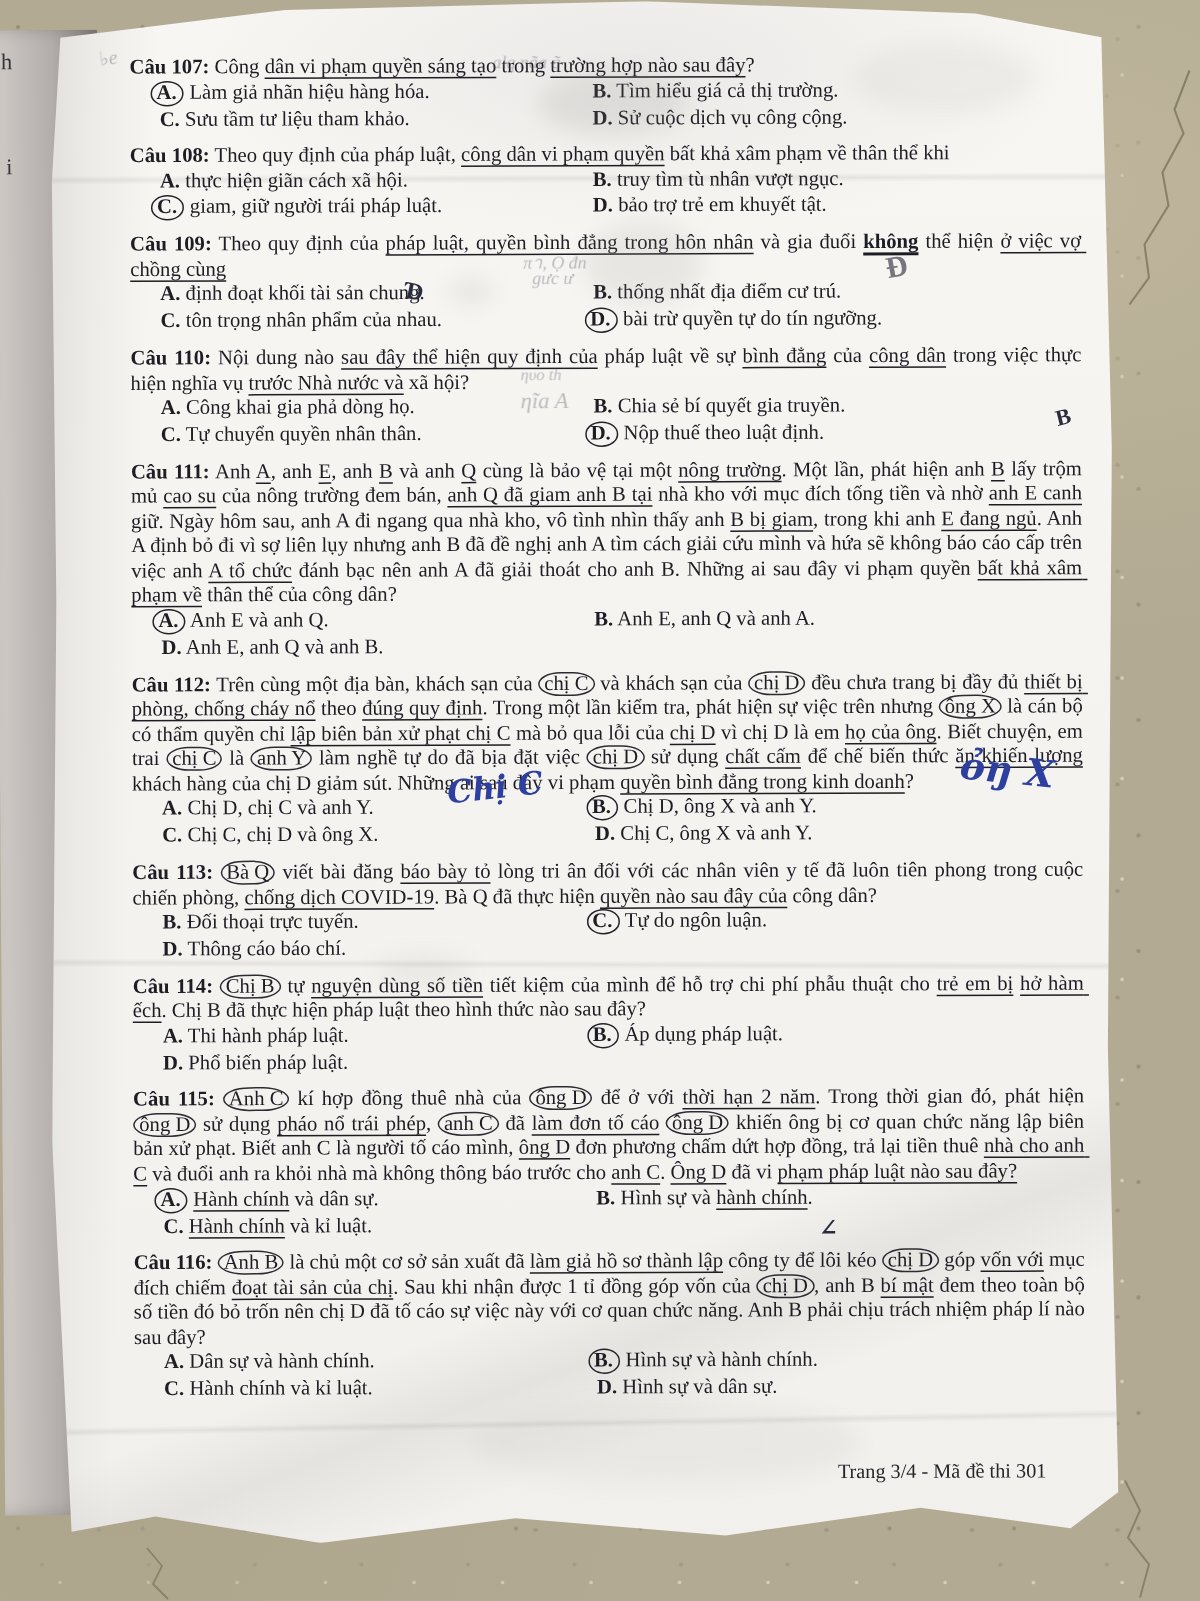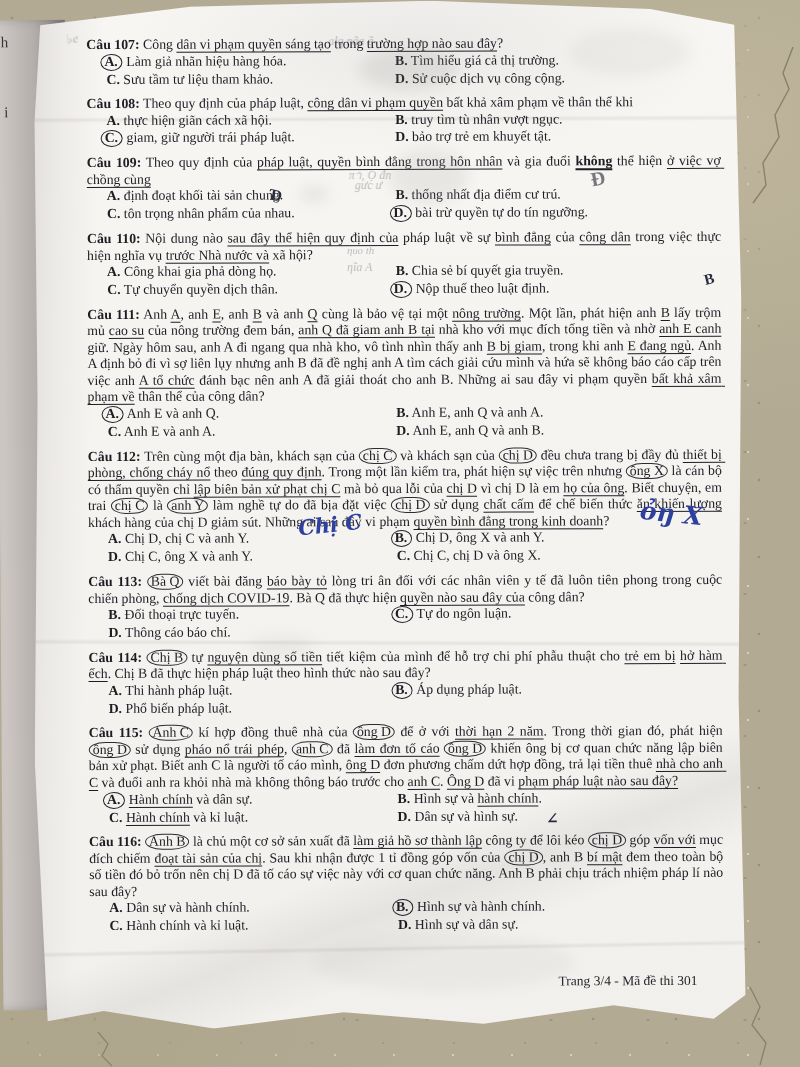--- a/index.html
+++ b/index.html
@@ -116,42 +116,41 @@
           <div class="opt"><span class="letter">C.</span> <span>tôn trọng nhân phẩm của nhau.</span></div>
           <div class="opt"><span class="letter circled">D.</span> <span>bài trừ quyền tự do tín ngưỡng.</span></div>
         </div>
   </div>
 
   <div class="question">
     <p class="stem"><b class="qnum">Câu 110:</b><span> </span><span class="stem-text"><span>Nội dung nào </span><span class="u">sau đây thể hiện quy định của</span><span> pháp luật về sự </span><span class="u">bình đẳng</span><span> của </span><span class="u">công dân</span><span> trong việc thực hiện nghĩa vụ </span><span class="u">trước Nhà nước và</span><span> xã hội?</span></span></p>
     <div class="opts">
           <div class="opt"><span class="letter">A.</span> <span>Công khai gia phả dòng họ.</span></div>
           <div class="opt"><span class="letter">B.</span> <span>Chia sẻ bí quyết gia truyền.</span></div>
-          <div class="opt"><span class="letter">C.</span> <span>Tự chuyển quyền dịch thân.</span></div>
+          <div class="opt"><span class="letter">C.</span> <span>Tự chuyển quyền nhân thân.</span></div>
           <div class="opt"><span class="letter circled">D.</span> <span>Nộp thuế theo luật định.</span></div>
         </div>
   </div>
 
   <div class="question">
     <p class="stem"><b class="qnum">Câu 111:</b><span> </span><span class="stem-text"><span>Anh </span><span class="u">A</span><span>, anh </span><span class="u">E</span><span>, anh </span><span class="u">B</span><span> và anh </span><span class="u">Q</span><span> cùng là bảo vệ tại một </span><span class="u">nông trường</span><span>. Một lần, phát hiện anh </span><span class="u">B</span><span> lấy trộm mủ </span><span class="u">cao su</span><span> của nông trường đem bán, </span><span class="u">anh Q đã giam anh B tại</span><span> nhà kho với mục đích tống tiền và nhờ </span><span class="u">anh E canh</span><span> giữ. Ngày hôm sau, anh A đi ngang qua nhà kho, vô tình nhìn thấy anh </span><span class="u">B bị giam</span><span>, trong khi anh </span><span class="u">E đang ngủ</span><span>. Anh A định bỏ đi vì sợ liên lụy nhưng anh B đã đề nghị anh A tìm cách giải cứu mình và hứa sẽ không báo cáo cấp trên việc anh </span><span class="u">A tổ chức</span><span> đánh bạc nên anh A đã giải thoát cho anh B. Những ai sau đây vi phạm quyền </span><span class="u">bất khả xâm phạm về</span><span> thân thể của công dân?</span></span></p>
     <div class="opts">
           <div class="opt"><span class="letter circled">A.</span> <span>Anh E và anh Q.</span></div>
           <div class="opt"><span class="letter">B.</span> <span>Anh E, anh Q và anh A.</span></div>
-          <div class="opt"><span class="letter">C.</span> <span>Anh E và anh A.</span></div>
           <div class="opt"><span class="letter">D.</span> <span>Anh E, anh Q và anh B.</span></div>
         </div>
   </div>
 
   <div class="question">
     <p class="stem"><b class="qnum">Câu 112:</b><span> </span><span class="stem-text"><span>Trên cùng một địa bàn, khách sạn của </span><span class="circ">chị C</span><span> và khách sạn của </span><span class="circ">chị D</span><span> đều chưa trang bị đầy đủ </span><span class="u">thiết bị phòng, chống cháy nổ</span><span> theo </span><span class="u">đúng quy định</span><span>. Trong một lần kiểm tra, phát hiện sự việc trên nhưng </span><span class="circ">ông X</span><span> là cán bộ có thẩm quyền chỉ </span><span class="u">lập biên bản xử phạt chị C</span><span> mà bỏ qua lỗi của </span><span class="u">chị D</span><span> vì chị D là em </span><span class="u">họ của ông</span><span>. Biết chuyện, em trai </span><span class="circ">chị C</span><span> là </span><span class="circ">anh Y</span><span> làm nghề tự do đã bịa đặt việc </span><span class="circ">chị D</span><span> sử dụng </span><span class="u">chất cấm</span><span> để chế biến thức </span><span class="u">ăn khiến lượng</span><span> khách hàng của chị D giảm sút. Những ai sau đây vi phạm </span><span class="u">quyền bình đẳng trong kinh doanh</span><span>?</span></span></p>
     <div class="opts">
           <div class="opt"><span class="letter">A.</span> <span>Chị D, chị C và anh Y.</span></div>
           <div class="opt"><span class="letter circled">B.</span> <span>Chị D, ông X và anh Y.</span></div>
+          <div class="opt"><span class="letter">C.</span> <span>Chị C, chị D và ông X.</span></div>
           <div class="opt"><span class="letter">D.</span> <span>Chị C, ông X và anh Y.</span></div>
-          <div class="opt"><span class="letter">C.</span> <span>Chị C, chị D và ông X.</span></div>
         </div>
   </div>
 
   <div class="question">
     <p class="stem"><b class="qnum">Câu 113:</b><span> </span><span class="stem-text"><span class="circ">Bà Q</span><span> viết bài đăng </span><span class="u">báo bày tỏ</span><span> lòng tri ân đối với các nhân viên y tế đã luôn tiên phong trong cuộc chiến phòng, </span><span class="u">chống dịch COVID-19</span><span>. Bà Q đã thực hiện </span><span class="u">quyền nào sau đây của</span><span> công dân?</span></span></p>
     <div class="opts">
           <div class="opt"><span class="letter">B.</span> <span>Đối thoại trực tuyến.</span></div>
           <div class="opt"><span class="letter circled">C.</span> <span>Tự do ngôn luận.</span></div>
           <div class="opt"><span class="letter">D.</span> <span>Thông cáo báo chí.</span></div>
         </div>
@@ -165,21 +164,20 @@
           <div class="opt"><span class="letter">D.</span> <span>Phổ biến pháp luật.</span></div>
         </div>
   </div>
 
   <div class="question">
     <p class="stem"><b class="qnum">Câu 115:</b><span> </span><span class="stem-text"><span class="circ">Anh C</span><span> kí hợp đồng thuê nhà của </span><span class="circ">ông D</span><span> để ở với </span><span class="u">thời hạn 2 năm</span><span>. Trong thời gian đó, phát hiện </span><span class="circ">ông D</span><span> sử dụng </span><span class="u">pháo nổ trái phép</span><span>, </span><span class="circ">anh C</span><span> đã </span><span class="u">làm đơn tố cáo</span><span> </span><span class="circ">ông D</span><span> khiến ông bị cơ quan chức năng lập biên bản xử phạt. Biết anh C là người tố cáo mình, </span><span class="u">ông D</span><span> đơn phương chấm dứt hợp đồng, trả lại tiền thuê </span><span class="u">nhà cho anh C</span><span> và đuổi anh ra khỏi nhà mà không thông báo trước cho </span><span class="u">anh C</span><span>. </span><span class="u">Ông D</span><span> đã vi </span><span class="u">phạm pháp luật nào sau đây?</span></span></p>
     <div class="opts">
           <div class="opt"><span class="letter circled">A.</span> <span><span class="u">Hành chính</span><span> và dân sự.</span></span></div>
           <div class="opt"><span class="letter">B.</span> <span><span>Hình sự và </span><span class="u">hành chính</span><span>.</span></span></div>
           <div class="opt"><span class="letter">C.</span> <span><span class="u">Hành chính</span><span> và kỉ luật.</span></span></div>
-          <div class="opt"><span class="letter">D.</span> <span>Dân sự và hình sự.</span></div>
         </div>
   </div>
 
   <div class="question">
     <p class="stem"><b class="qnum">Câu 116:</b><span> </span><span class="stem-text"><span class="circ">Anh B</span><span> là chủ một cơ sở sản xuất đã </span><span class="u">làm giả hồ sơ thành lập</span><span> công ty để lôi kéo </span><span class="circ">chị D</span><span> góp </span><span class="u">vốn với</span><span> mục đích chiếm </span><span class="u">đoạt tài sản của chị</span><span>. Sau khi nhận được 1 tỉ đồng góp vốn của </span><span class="circ">chị D</span><span>, anh B </span><span class="u">bí mật</span><span> đem theo toàn bộ số tiền đó bỏ trốn nên chị D đã tố cáo sự việc này với cơ quan chức năng. Anh B phải chịu trách nhiệm pháp lí nào sau đây?</span></span></p>
     <div class="opts">
           <div class="opt"><span class="letter">A.</span> <span>Dân sự và hành chính.</span></div>
           <div class="opt"><span class="letter circled">B.</span> <span>Hình sự và hành chính.</span></div>
           <div class="opt"><span class="letter">C.</span> <span>Hành chính và kỉ luật.</span></div>
           <div class="opt"><span class="letter">D.</span> <span>Hình sự và dân sự.</span></div>
@@ -190,21 +188,21 @@
   <div class="footer">Trang 3/4 - Mã đề thi 301</div>
 
   <div id="annotations">
       <span class="annot ghost" style="left: 56px; top: 30px; font-size: 13px; transform: rotate(-8deg);">♭e</span>
       <span class="annot ghost" style="left: 318px; top: 34px; font-size: 12px; transform: rotate(0deg);">alq nãa q̃</span>
       <span class="annot ghost" style="left: 338px; top: 165px; font-size: 12px; transform: rotate(0deg);">πา, Ọ đn</span>
       <span class="annot ghost" style="left: 344px; top: 178px; font-size: 12px; transform: rotate(0deg);">gưc ư</span>
       <span class="annot pencil" style="left: 580px; top: 168px; font-size: 20px; transform: rotate(-10deg);">Ð</span>
       <span class="annot pen" style="left: 258px; top: 186px; font-size: 16px; transform: rotate(12deg);">Ɗ</span>
       <span class="annot ghost" style="left: 336px; top: 244px; font-size: 11px; transform: rotate(0deg);">ηυο th</span>
-      <span class="annot ghost" style="left: 336px; top: 260px; font-size: 12px; transform: rotate(0deg);">ηĩa A</span>
+      <span class="annot ghost" style="left: 336px; top: 260px; font-size: 15px; transform: rotate(0deg);">ηĩa A</span>
       <span class="annot pen" style="left: 693px; top: 272px; font-size: 15px; transform: rotate(-14deg);">B</span>
       <span class="annot blue" style="left: 286px; top: 512px; font-size: 21px; transform: rotate(-6deg);">Chị C</span>
       <span class="annot blue" style="left: 628px; top: 500px; font-size: 25px; transform: rotate(6deg);">ỏŋ X</span>
       <span class="annot pen" style="left: 533px; top: 810px; font-size: 15px; transform: rotate(0deg);">∠</span>
     </div>
   <div id="artifacts">
       <div class="artifact" style="left: 348px; top: 48px; width: 100px; height: 42px; opacity: 0.16;"></div>
       <div class="artifact" style="left: 560px; top: 30px; width: 120px; height: 46px; opacity: 0.08;"></div>
       <div class="artifact" style="left: 378px; top: 148px; width: 80px; height: 56px; opacity: 0.13;"></div>
       <div class="artifact" style="left: 288px; top: 186px; width: 30px; height: 16px; opacity: 0.15;"></div>

